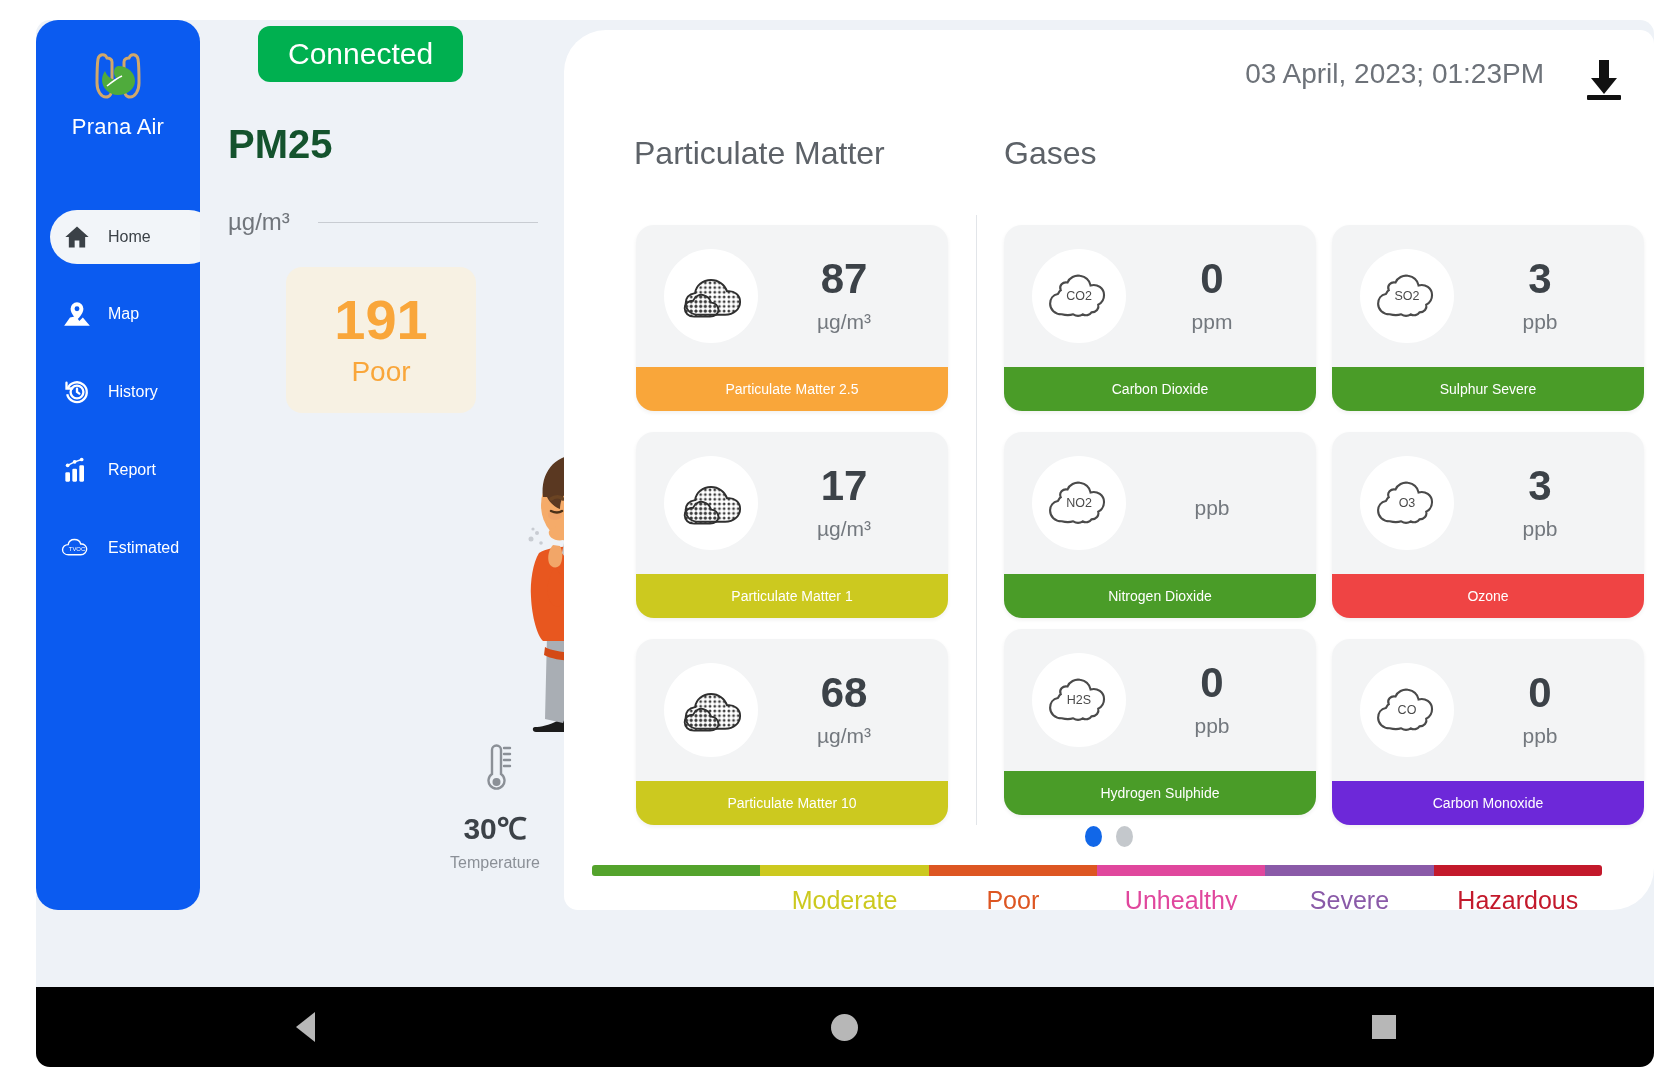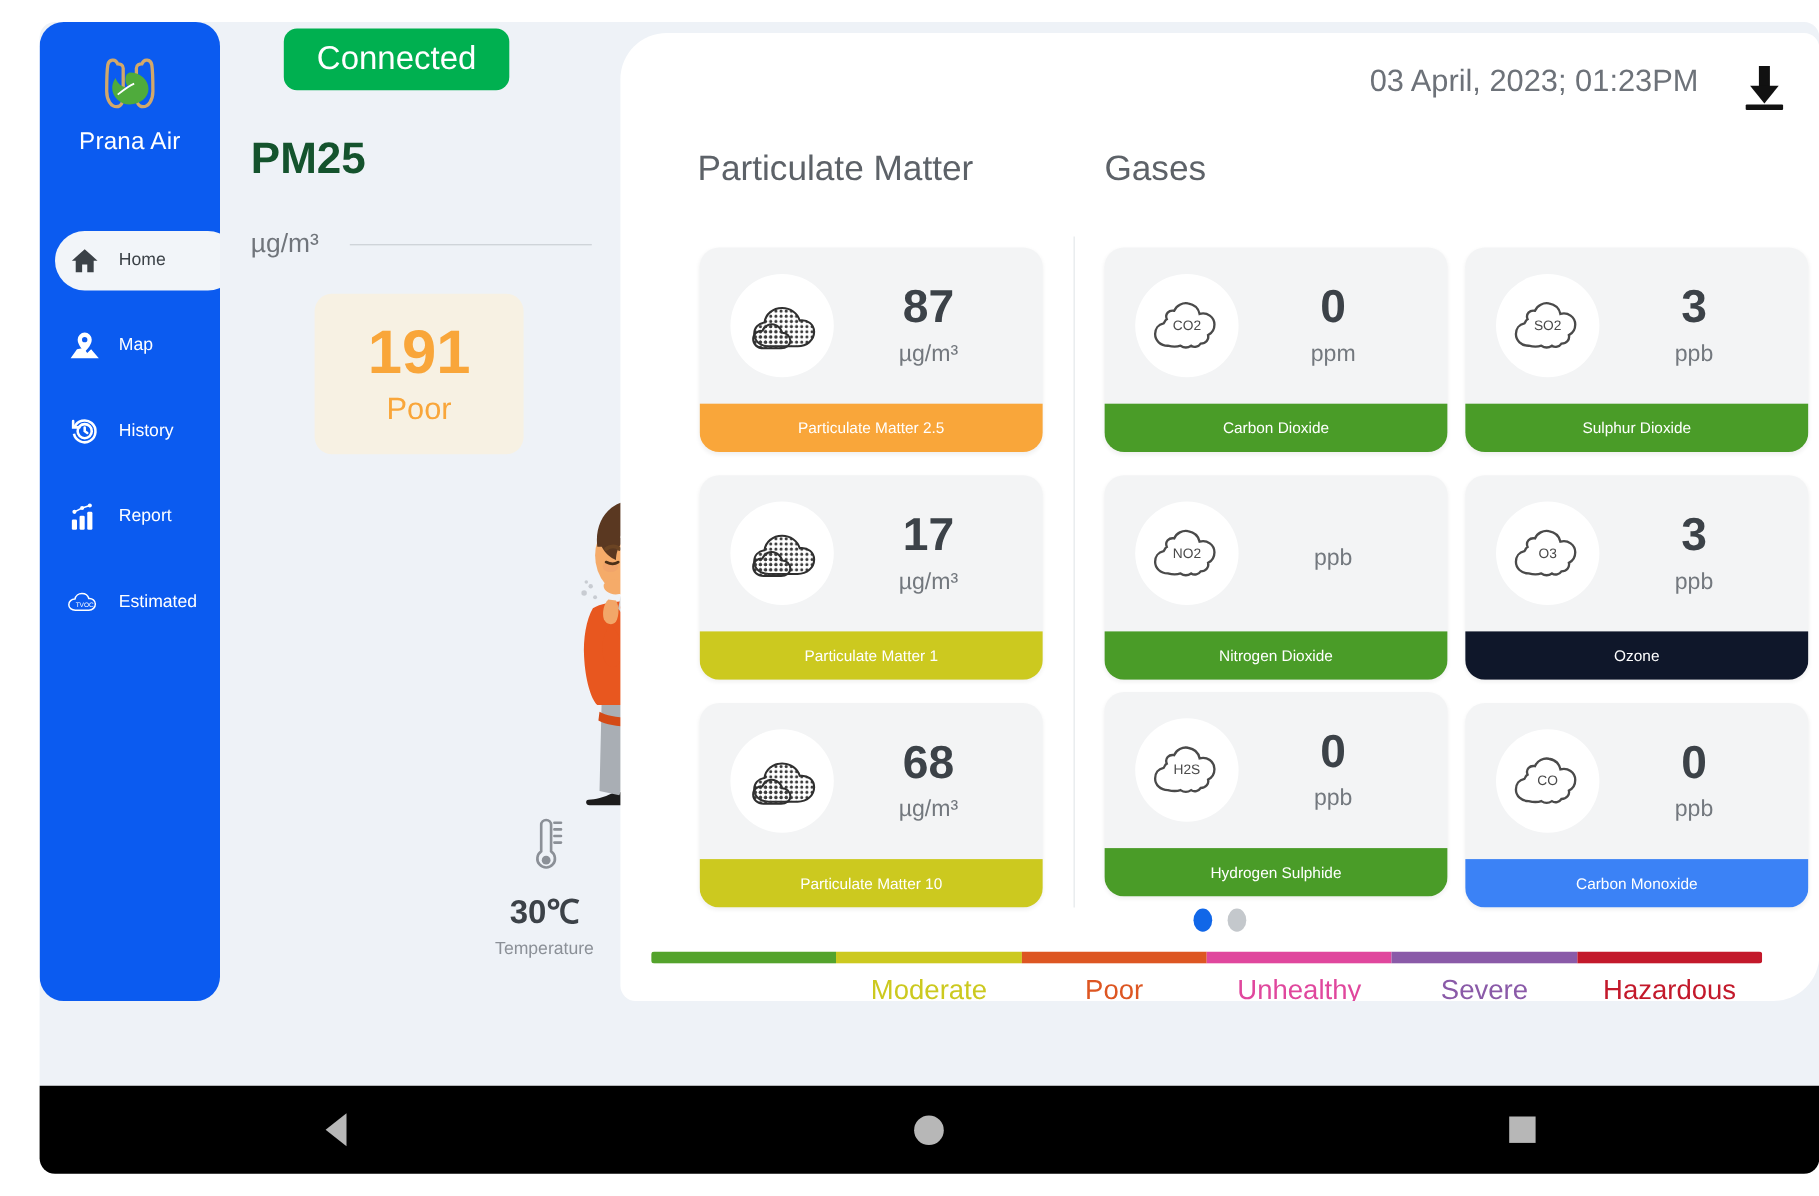--- a/index.html
+++ b/index.html
@@ -412,21 +412,21 @@
               <svg viewBox="0 0 76 54" width="74" height="52" fill="none" stroke="#4a4a4a" stroke-width="2.2">
                 <path d="M20 46c-7 0-12-5-12-11 0-5 3-9 8-10 1-1 1-3 3-4-2-5 2-9 7-8 2-5 8-8 13-7 6 1 10 5 11 10 7-2 14 3 14 10 0 4-2 8-6 10 1 4-2 8-7 8-2 3-6 4-9 2-3 2-7 2-10 0-3 1-8 1-12 0z"></path>
                 <text x="38" y="31" font-size="13" fill="#4a4a4a" stroke="none" text-anchor="middle" font-family="Liberation Sans, sans-serif">SO2</text>
               </svg>
             </div>
             <div class="readout">
               <div class="val">3</div>
               <div class="unit">ppb</div>
             </div>
           </div>
-          <div class="foot" style="background:#4a9c28">Sulphur Dioxide</div>
+          <div class="foot" style="background:#4a9c28">Sulphur Severe</div>
         </div>
         <div class="card" style="left: 0px; top: 207px;">
           <div class="body">
             <div class="disc">
               <svg viewBox="0 0 76 54" width="74" height="52" fill="none" stroke="#4a4a4a" stroke-width="2.2">
                 <path d="M20 46c-7 0-12-5-12-11 0-5 3-9 8-10 1-1 1-3 3-4-2-5 2-9 7-8 2-5 8-8 13-7 6 1 10 5 11 10 7-2 14 3 14 10 0 4-2 8-6 10 1 4-2 8-7 8-2 3-6 4-9 2-3 2-7 2-10 0-3 1-8 1-12 0z"></path>
                 <text x="38" y="31" font-size="13" fill="#4a4a4a" stroke="none" text-anchor="middle" font-family="Liberation Sans, sans-serif">NO2</text>
               </svg>
             </div>
             <div class="readout">
@@ -441,21 +441,21 @@
               <svg viewBox="0 0 76 54" width="74" height="52" fill="none" stroke="#4a4a4a" stroke-width="2.2">
                 <path d="M20 46c-7 0-12-5-12-11 0-5 3-9 8-10 1-1 1-3 3-4-2-5 2-9 7-8 2-5 8-8 13-7 6 1 10 5 11 10 7-2 14 3 14 10 0 4-2 8-6 10 1 4-2 8-7 8-2 3-6 4-9 2-3 2-7 2-10 0-3 1-8 1-12 0z"></path>
                 <text x="38" y="31" font-size="13" fill="#4a4a4a" stroke="none" text-anchor="middle" font-family="Liberation Sans, sans-serif">O3</text>
               </svg>
             </div>
             <div class="readout">
               <div class="val">3</div>
               <div class="unit">ppb</div>
             </div>
           </div>
-          <div class="foot" style="background:#0f172a">Ozone</div>
+          <div class="foot" style="background:#ef4444">Ozone</div>
         </div>
         <div class="card" style="left: 0px; top: 404px;">
           <div class="body">
             <div class="disc">
               <svg viewBox="0 0 76 54" width="74" height="52" fill="none" stroke="#4a4a4a" stroke-width="2.2">
                 <path d="M20 46c-7 0-12-5-12-11 0-5 3-9 8-10 1-1 1-3 3-4-2-5 2-9 7-8 2-5 8-8 13-7 6 1 10 5 11 10 7-2 14 3 14 10 0 4-2 8-6 10 1 4-2 8-7 8-2 3-6 4-9 2-3 2-7 2-10 0-3 1-8 1-12 0z"></path>
                 <text x="38" y="31" font-size="13" fill="#4a4a4a" stroke="none" text-anchor="middle" font-family="Liberation Sans, sans-serif">H2S</text>
               </svg>
             </div>
             <div class="readout">
@@ -471,21 +471,21 @@
               <svg viewBox="0 0 76 54" width="74" height="52" fill="none" stroke="#4a4a4a" stroke-width="2.2">
                 <path d="M20 46c-7 0-12-5-12-11 0-5 3-9 8-10 1-1 1-3 3-4-2-5 2-9 7-8 2-5 8-8 13-7 6 1 10 5 11 10 7-2 14 3 14 10 0 4-2 8-6 10 1 4-2 8-7 8-2 3-6 4-9 2-3 2-7 2-10 0-3 1-8 1-12 0z"></path>
                 <text x="38" y="31" font-size="13" fill="#4a4a4a" stroke="none" text-anchor="middle" font-family="Liberation Sans, sans-serif">CO</text>
               </svg>
             </div>
             <div class="readout">
               <div class="val">0</div>
               <div class="unit">ppb</div>
             </div>
           </div>
-          <div class="foot" style="background:#3b82f6">Carbon Monoxide</div>
+          <div class="foot" style="background:#6d28d9">Carbon Monoxide</div>
         </div>
       </div>
 
     <div id="dots">
         <span class="dot on"></span>
         <span class="dot"></span>
       </div>
 
     <div id="legend">
       <div id="legend-bar">

